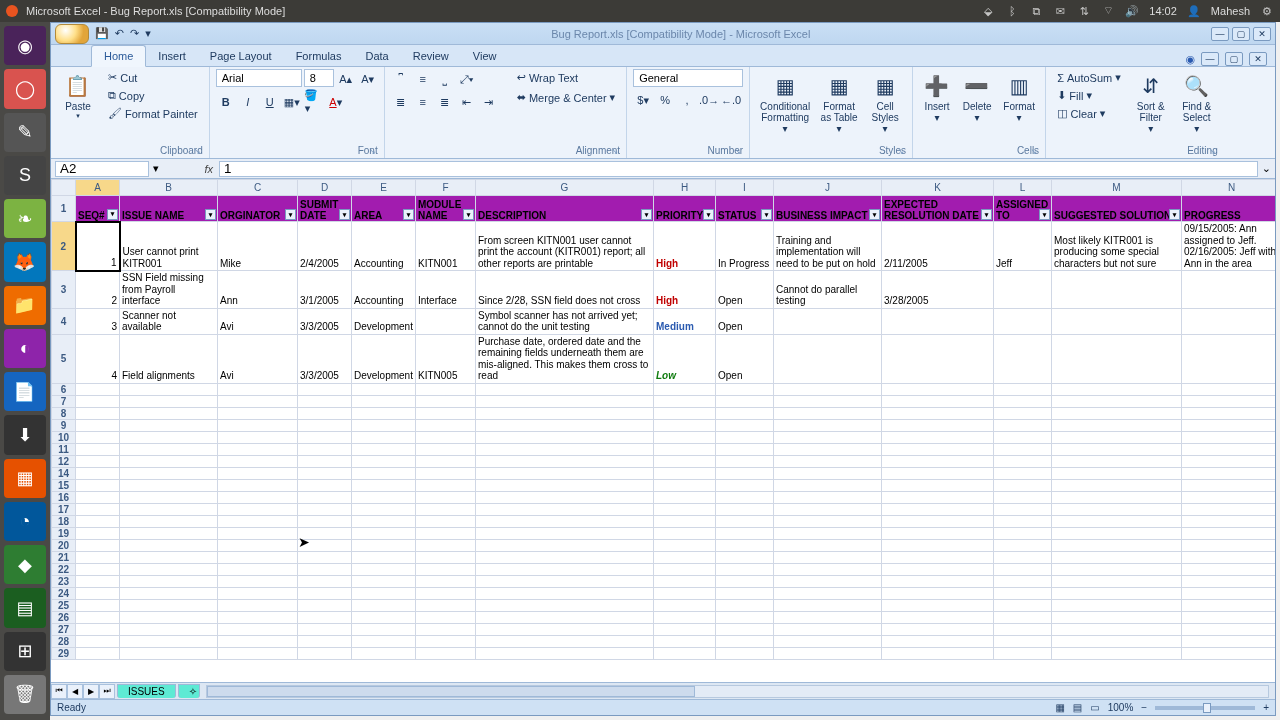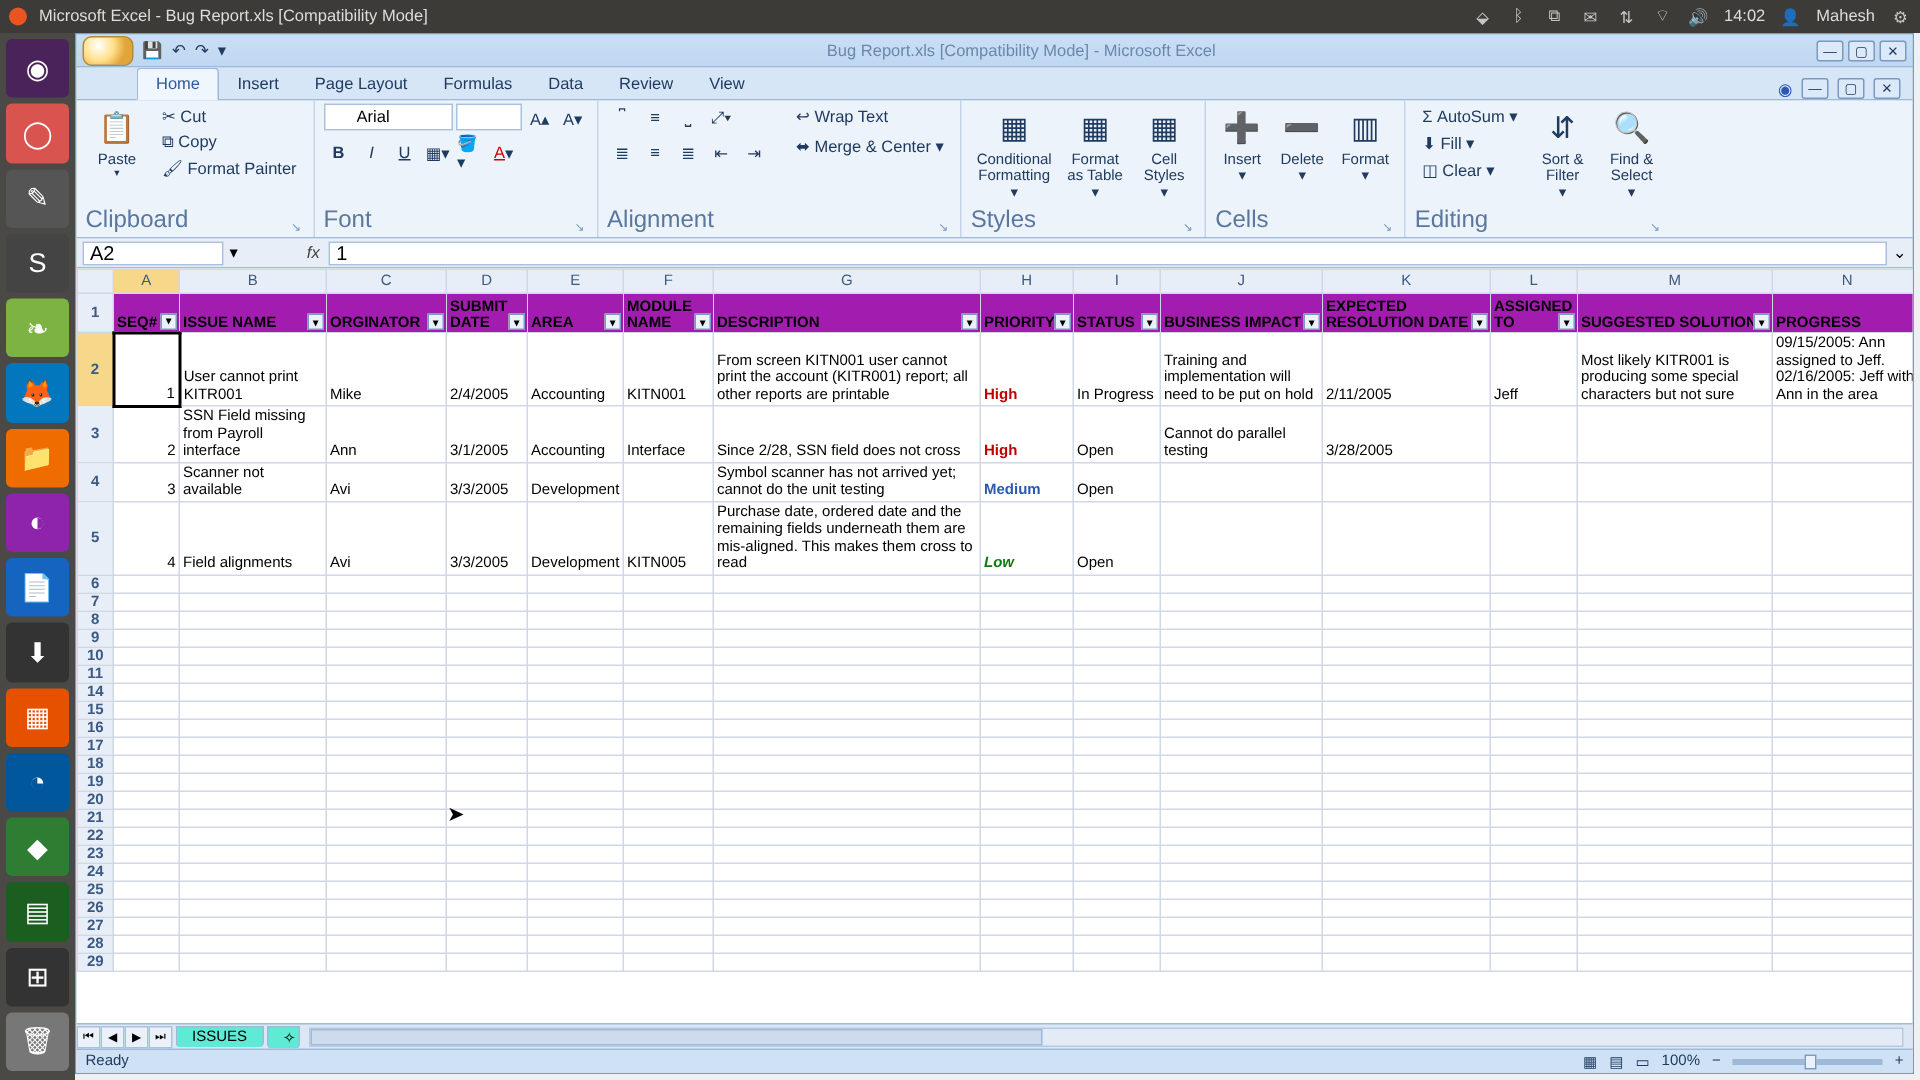--- a/index.html
+++ b/index.html
@@ -30,27 +30,27 @@
 
 .ribbon-tabs { height: 22px; background: #d7e6f7; display: flex; align-items: flex-end; padding-left: 40px; font-size: 11px; color: #1f3b60; border-bottom: 1px solid #9fb9d8; }
 .ribbon-tab { padding: 4px 12px; cursor: default; }
 .ribbon-tab.active { background: #f0f6fd; border: 1px solid #9fb9d8; border-bottom: 1px solid #f0f6fd; border-radius: 3px 3px 0 0; position: relative; top: 1px; color: #2a5a99; }
 .tab-help { margin-left: auto; margin-right: 8px; display:flex; gap:6px; align-items:center; }
 
 
 .ribbon { height: 92px; background: #edf3fb; border-bottom: 1px solid #9fb9d8; display: flex; font-size: 11px; color: #1f3b60; }
 .group { border-right: 1px solid #c3d5ea; padding: 2px 6px 0 6px; display: flex; flex-direction: column; }
 .group-body { flex: 1; display: flex; gap: 4px; align-items: flex-start; }
-.group-label { text-align: left; font-size: 16px; color: #5a789e; padding: 1px 0 2px; position: relative; }
+.group-label { text-align: right; font-size: 10px; color: #5a789e; padding: 1px 0 2px; position: relative; }
 .group-label::after { content: '↘'; font-size: 8px; position: absolute; right: 2px; bottom: 2px; color: #7a9ac0; }
 .stack { display: flex; flex-direction: column; gap: 1px; }
 .btn-sm { padding: 1px 4px; border: 1px solid transparent; border-radius: 2px; display: flex; align-items: center; gap: 3px; white-space: nowrap; }
 .big-btn { width: 42px; display: flex; flex-direction: column; align-items: center; font-size: 10px; text-align: center; padding: 2px; gap:0; line-height:1.1; }
 .big-ico { width: 30px; height: 30px; display: flex; align-items: center; justify-content: center; font-size: 20px; }
-.combo { border: 1px solid #a9c1dd; background: #fff; height: 18px; font-size: 11px; padding: 0 21px; }
+.combo { border: 1px solid #a9c1dd; background: #fff; height: 18px; font-size: 11px; padding: 0 5px; }
 .icon-row { display: flex; gap: 2px; }
 .icon-btn { width: 20px; height: 20px; border: 1px solid transparent; display: flex; align-items: center; justify-content: center; font-size: 11px; border-radius: 2px; }
 .sep-v { width: 1px; background: #c3d5ea; margin: 2px 2px; }
 
 
 .fbar { height: 20px; background: #e8eef7; border-bottom: 1px solid #9fb9d8; display: flex; align-items: center; font-size: 11px; }
 .name-box { width: 94px; border: 1px solid #a9c1dd; background: #fff; margin: 0 4px; height: 16px; padding: 0 4px; }
 .fx { padding: 0 6px; color: #444; font-style: italic; }
 .formula-input { flex: 1; border: 1px solid #a9c1dd; background: #fff; height: 16px; padding: 0 4px; }
 
@@ -235,20 +235,33 @@
           <div class="btn-sm">
               <span>↩</span>
               <span>Wrap Text</span>
             </div>
           <div class="btn-sm"><span>⬌</span><span>Merge &amp; Center</span> ▾</div>
         </div>
       </div>
       <div class="group-label">Alignment</div>
     </div>
 
+    <div class="group">
+      <div class="group-body stack" style="gap:3px">
+        <input class="combo" style="width: 110px;" value="General">
+        <div class="icon-row">
+          <div class="icon-btn">$▾</div>
+          <div class="icon-btn">%</div>
+          <div class="icon-btn">,</div>
+          <div class="icon-btn">.0→</div>
+          <div class="icon-btn">←.0</div>
+        </div>
+      </div>
+      <div class="group-label">Number</div>
+    </div>
 
     <div class="group">
       <div class="group-body">
         <div class="big-btn" style="width:58px"><div class="big-ico">▦</div><span>Conditional Formatting</span>▾</div>
         <div class="big-btn"><div class="big-ico">▦</div><span>Format as Table</span>▾</div>
         <div class="big-btn"><div class="big-ico">▦</div><span>Cell Styles</span>▾</div>
       </div>
       <div class="group-label">Styles</div>
     </div>
 
@@ -506,20 +519,37 @@
             <td style="height:12px"></td>
             <td style="height:12px"></td>
             <td style="height:12px"></td>
             <td style="height:12px"></td>
             <td style="height:12px"></td>
             <td style="height:12px"></td>
             <td style="height:12px"></td>
             <td style="height:12px"></td>
           </tr>
           <tr>
+            <th class="rowhdr">12</th>
+            <td style="height:12px"></td>
+            <td style="height:12px"></td>
+            <td style="height:12px"></td>
+            <td style="height:12px"></td>
+            <td style="height:12px"></td>
+            <td style="height:12px"></td>
+            <td style="height:12px"></td>
+            <td style="height:12px"></td>
+            <td style="height:12px"></td>
+            <td style="height:12px"></td>
+            <td style="height:12px"></td>
+            <td style="height:12px"></td>
+            <td style="height:12px"></td>
+            <td style="height:12px"></td>
+          </tr>
+          <tr>
             <th class="rowhdr">14</th>
             <td style="height:12px"></td>
             <td style="height:12px"></td>
             <td style="height:12px"></td>
             <td style="height:12px"></td>
             <td style="height:12px"></td>
             <td style="height:12px"></td>
             <td style="height:12px"></td>
             <td style="height:12px"></td>
             <td style="height:12px"></td>

